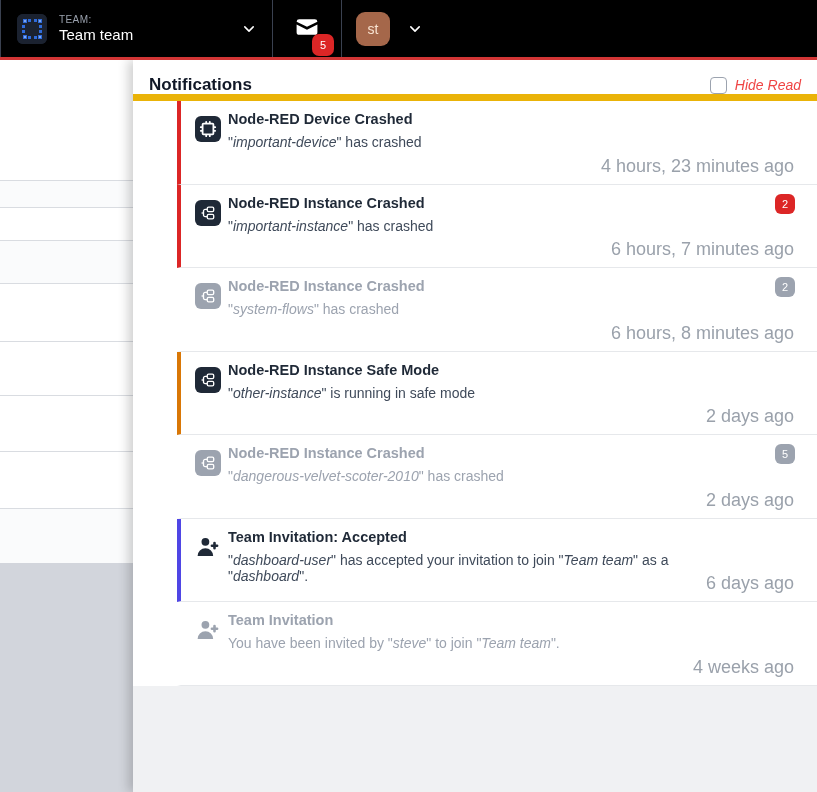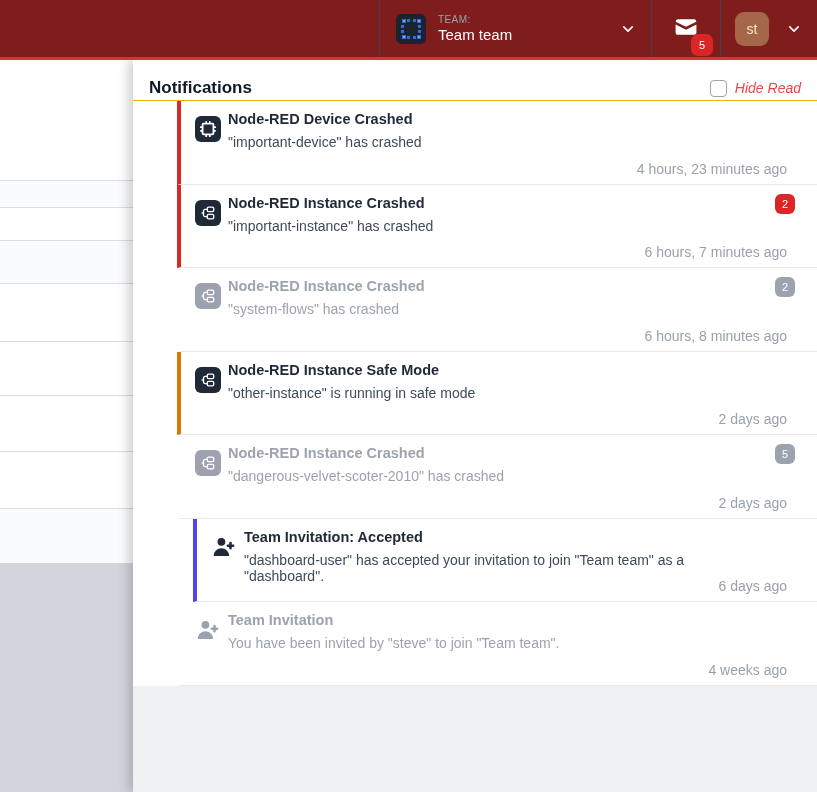--- a/index.html
+++ b/index.html
@@ -1,21 +1,21 @@
 <!DOCTYPE html>
 <html><head>
 <meta charset="utf-8">
 <style>
   * { margin:0; padding:0; box-sizing:border-box; }
   html,body { width:817px; height:792px; overflow:hidden; background:#fff;
               font-family:"Liberation Sans", sans-serif; }
 
   
   .topnav { position:absolute; left:0; top:0; width:817px; height:57px;
-            background:#7f1d1d; display:flex; justify-content:flex-end; z-index:30; }
+            background:#000000; display:flex; z-index:30; }
   .brand-line { position:absolute; left:0; top:57px; width:817px; height:3px;
                 background:#d23535; z-index:31; }
   .nav-sec { display:flex; align-items:center; height:57px;
              border-left:1px solid #3a4150; padding:0 14px; cursor:pointer; }
   .team-sec { width:272px; padding:0 16px; justify-content:flex-start; }
   .team-avatar { width:30px; height:30px; border-radius:6px; background:#1b2230;
                  flex:0 0 auto; }
   .team-text { margin-left:12px; flex:1; }
   .team-label { font-size:10px; color:#9aa1ad; letter-spacing:.4px; }
   .team-name { font-size:15px; color:#ffffff; margin-top:1px; }
@@ -37,42 +37,42 @@
   .hr { height:1px; background:#d9dce1; }
   .row-grey { background:#fafbfc; }
   .bg-block { position:absolute; left:0; width:133px; background:#d2d5dc; }
 
   
   .panel { position:absolute; left:133px; top:60px; width:684px; height:732px;
            background:#ffffff; z-index:20; box-shadow:-5px 0 10px rgba(0,0,0,.18);
            display:flex; flex-direction:column; }
   .panel-header { height:41px; flex:0 0 auto; display:flex; align-items:center;
                   justify-content:space-between; padding:16px 16px 0 16px;
-                  border-bottom:1px solid #eab308;text-align:right; }
+                  border-bottom:7px solid #eab308;text-align:right; }
   .panel-title { font-size:17px; font-weight:700; color:#111827; }
   .hide-read { display:flex; align-items:center; gap:8px; cursor:pointer; }
   .checkbox { width:17px; height:17px; border:1.5px solid #9ca3af; border-radius:4px;
               background:#fff; }
   .hide-read-label { font-size:14px; color:#ef4444;font-style:italic; }
 
   .notif-list { flex:0 0 auto;padding-left:44px; }
   .notif { position:relative; height:83.5px; border-bottom:1px solid #e6e8eb;
            border-left:4px solid transparent; cursor:pointer; background:#fff; }
   .nicon-wrap { position:absolute; left:14px; top:15px; width:27px; height:27px; }
   .icon-box { width:26px; height:26px; border-radius:6px; background:#1f2937;
               display:flex; align-items:center; justify-content:center; }
   .notif-title { position:absolute; left:47px; top:10px; font-size:14.5px;
                  font-weight:600; color:#1f2937; }
   .notif-msg { position:absolute; left:47px; top:33px; right:70px; font-size:14px;
                color:#3f4a5a; }
-  .notif-msg .em { }
+  .notif-msg .em { font-style:italic; }
   .badge { position:absolute; right:22px; top:9px; min-width:20px; height:20px;
            border-radius:6px; background:#dc2626; color:#fff; font-size:11px;
            display:flex; align-items:center; justify-content:center; padding:0 6px; }
-  .notif-time { position:absolute; right:30px; bottom:7px; font-size:14px;
+  .notif-time { position:absolute; right:23px; bottom:7px; font-size:18px;
                 color:#9aa1ab; }
 
   .notif.read .notif-title, .notif.read .notif-msg { color:#9ca3af; }
   .notif.read .icon-box { background:#9ca3af; }
   .notif.read .badge { background:#9ca3af; }
   .notif.read .ua-fill { fill:#9ca3af; }
   .panel-footer { flex:1 1 auto; background:#f0f1f3; }
 </style>
 </head>
 <body>
@@ -245,21 +245,21 @@
           </g>
         </svg>
       </span>
 
     </span>
     <span class="notif-title">Node-RED Instance Crashed</span>
     <span class="notif-msg"><span>"</span><span class="em">dangerous-velvet-scoter-2010</span><span>" has crashed</span></span>
     <span class="badge">5</span>
     <span class="notif-time">2 days ago</span>
   </div>
-      <div class="notif unread" style="border-left-color: rgb(79, 70, 229); margin-left: 16px;">
+      <div class="notif unread" style="border-left-color: rgb(79, 70, 229);">
     <span class="nicon-wrap">
       
       
       <span class="nicon">
         <svg width="26" height="26" viewBox="0 0 20 20">
           <path class="ua-fill" fill="#1f2937" d="M8 9a3 3 0 100-6 3 3 0 000 6zM8 11a6 6 0 016 6H2a6 6 0 016-6zM16 7a1 1 0 10-2 0v1h-1a1 1 0 100 2h1v1a1 1 0 102 0v-1h1a1 1 0 100-2h-1V7z"></path>
         </svg>
       </span>
     </span>
     <span class="notif-title">Team Invitation: Accepted</span>

